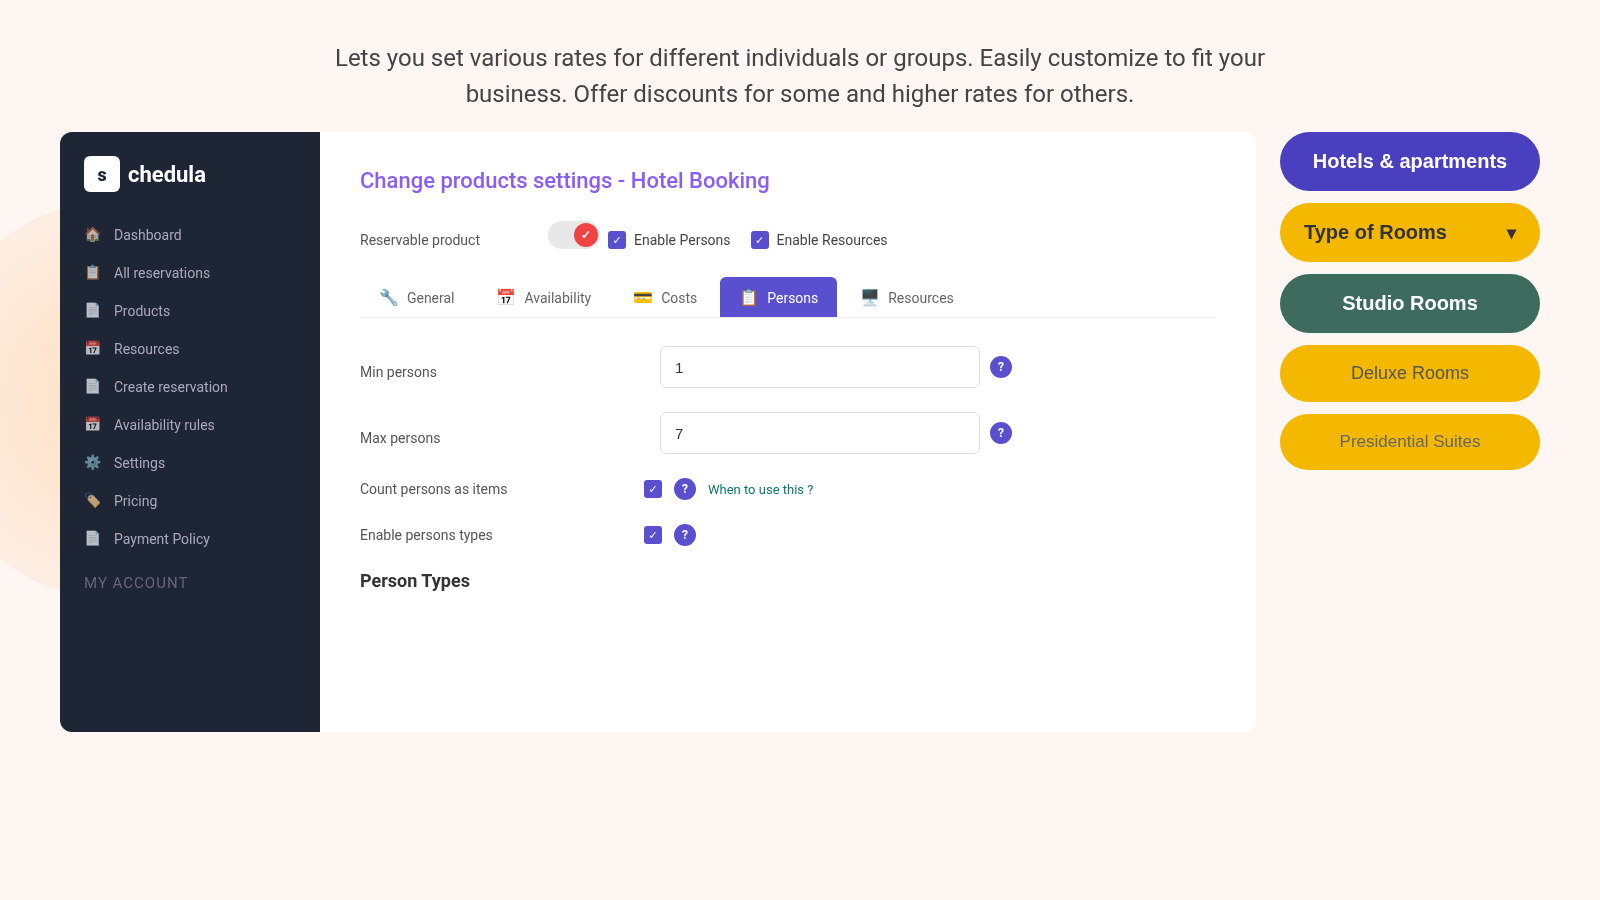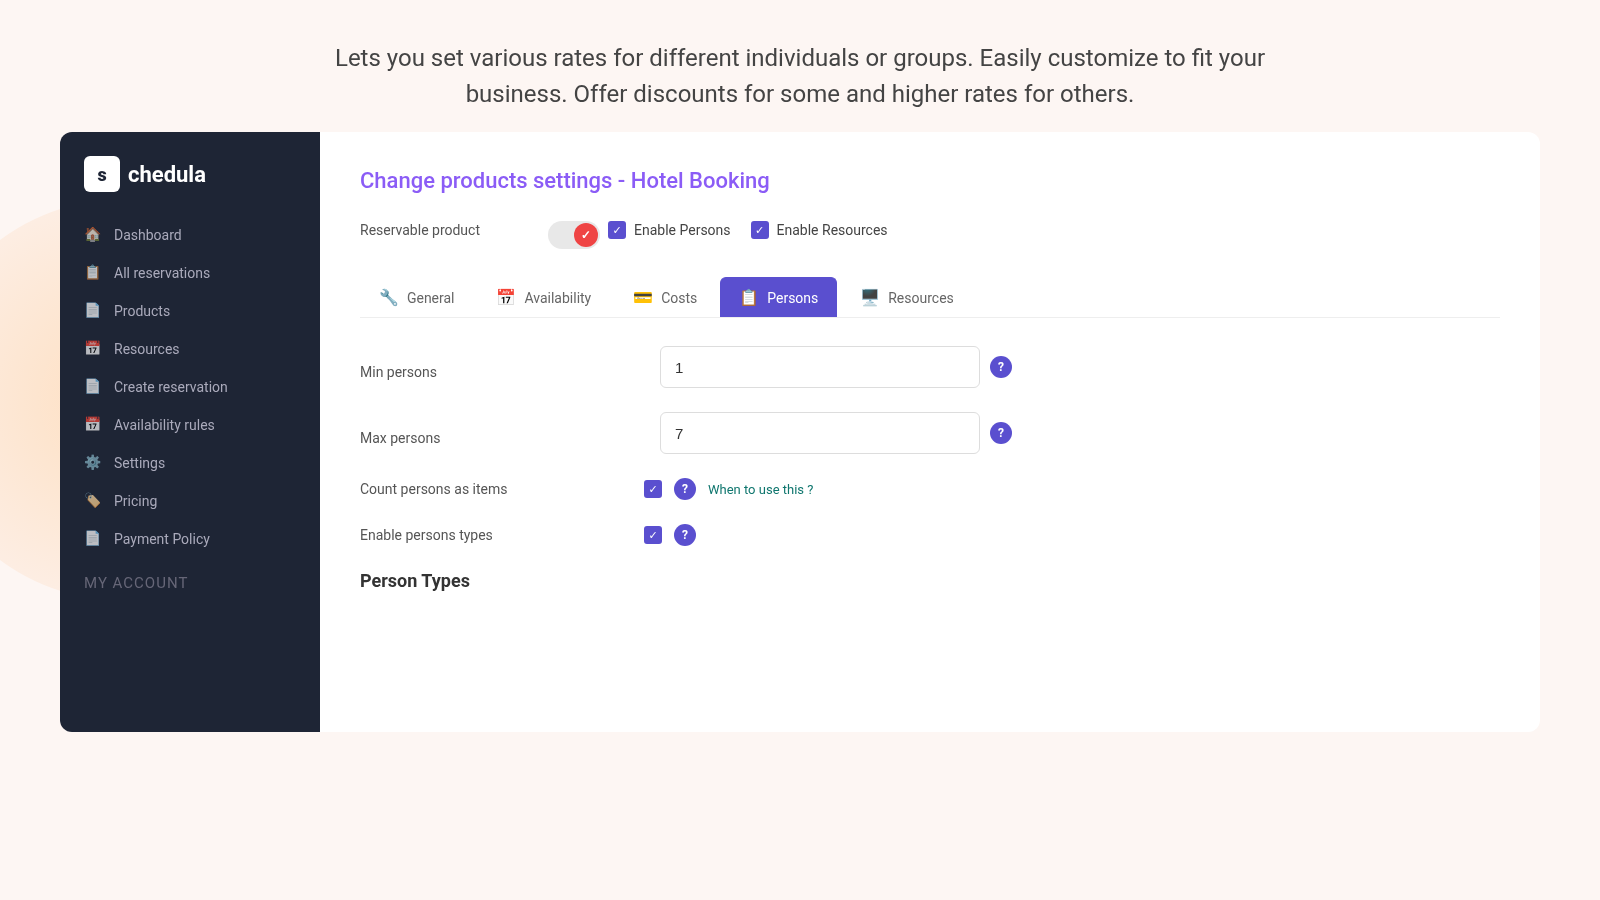--- a/index.html
+++ b/index.html
@@ -125,21 +125,21 @@
     .content-title {
       font-size: 22px;
       color: #8b5cf6;
       font-weight: 500;
       margin-bottom: 28px;
     }
 
     
     .form-row {
       display: flex;
-      align-items: flex-start;
+      align-items: flex-end;
       margin-bottom: 28px;
       gap: 8px;
     }
     .form-label {
       width: 180px;
       font-size: 14px;
       color: #555;
       line-height: 1.3;
     }
     .toggle-track {
@@ -484,14 +484,24 @@
       <span class="checkbox-field-label">Enable persons types</span>
       <div class="checkbox-field-wrap">
         <div class="checkbox-box">✓</div>
         <div class="help-icon">?</div>
       </div>
     </div>
 
     <div class="section-title">Person Types</div>
   </div>
 
+  <div class="right-panel">
+    <button class="right-btn hotels">Hotels &amp; apartments</button>
+    <button class="right-btn type-rooms">
+      <span>Type of Rooms</span>
+      <span class="chevron-down">▾</span>
+    </button>
+    <button class="right-btn studio">Studio Rooms</button>
+    <button class="right-btn deluxe">Deluxe Rooms</button>
+    <button class="right-btn presidential">Presidential Suites</button>
+  </div>
 
 </div>
 
 </body></html>

